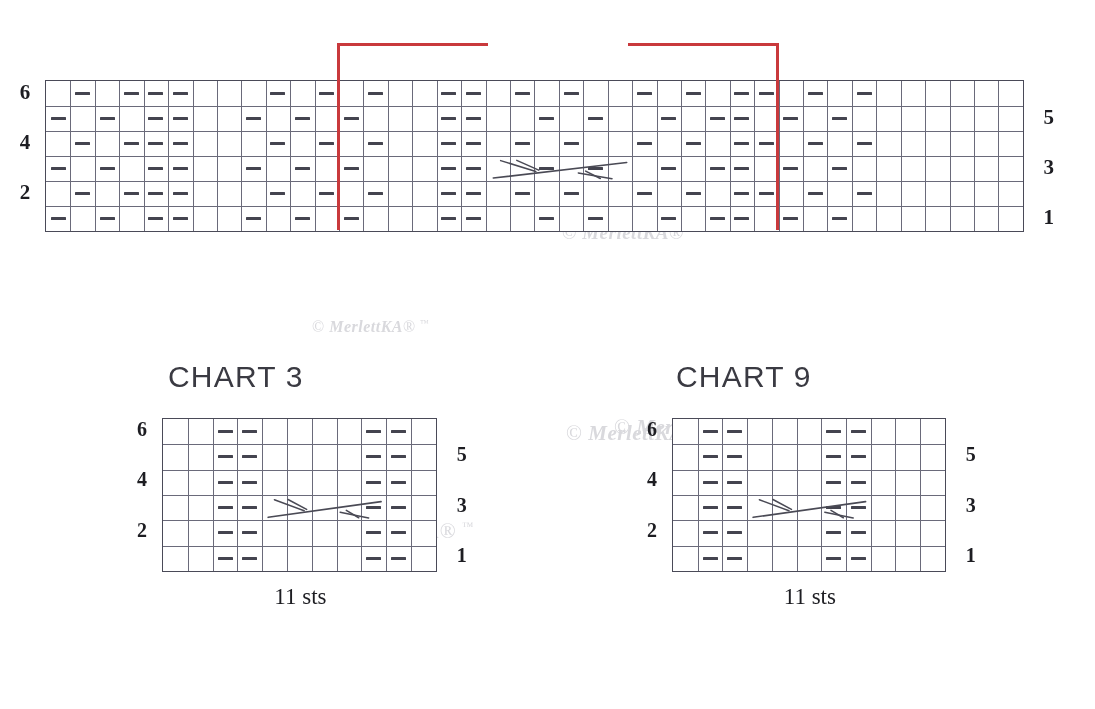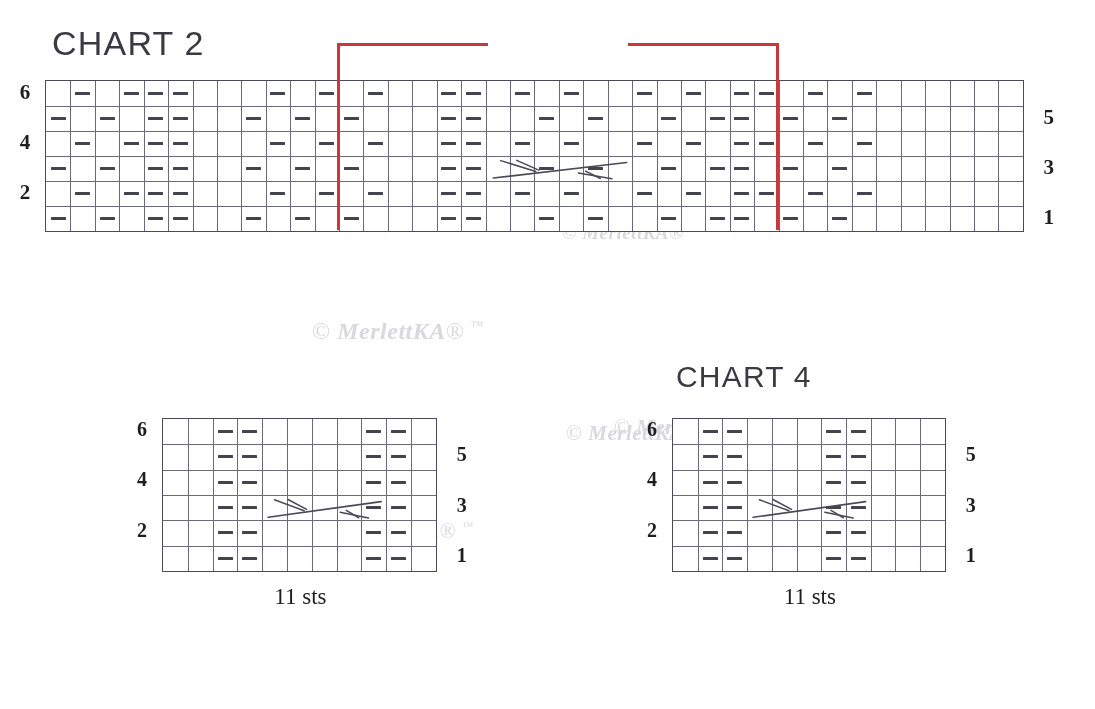--- a/index.html
+++ b/index.html
@@ -76,32 +76,32 @@
     letter-spacing:0.5px;
   }
   .watermark .reg{font-style:normal;font-weight:normal;}
   .watermark .tm{font-style:normal;font-weight:normal;font-size:0.55em;vertical-align:super;}
 </style>
 </head>
 <body>
 
 <div class="stage">
 
-  <div class="chart-title" id="title-chart2">CHART 2</div>
   <div id="chart2-area"></div>
 
+  <div class="chart-title" id="title-chart3">CHART 3</div>
   <div id="chart3-area"></div>
 
-  <div class="chart-title" id="title-chart4">CHART 4</div>
+  <div class="chart-title" id="title-chart4">CHART 9</div>
   <div id="chart4-area"></div>
 
   <div id="watermark-layer">
       <div class="watermark" style="left: 330px; top: 138px; font-size: 24px;"><span class="reg">©</span> MerlettKA<span class="reg">®</span> <span class="tm">™</span></div>
       <div class="watermark" style="left: 562px; top: 222px; font-size: 19px;"><span class="reg">©</span> MerlettKA<span class="reg">®</span> <span class="tm">™</span></div>
-      <div class="watermark" style="left: 312px; top: 318px; font-size: 24px;"><span class="reg">©</span> MerlettKA<span class="reg">®</span> <span class="tm">™</span></div>
+      <div class="watermark" style="left: 312px; top: 318px; font-size: 16px;"><span class="reg">©</span> MerlettKA<span class="reg">®</span> <span class="tm">™</span></div>
       <div class="watermark" style="left: 566px; top: 421px; font-size: 21px;"><span class="reg">©</span> MerlettKA<span class="reg">®</span> <span class="tm">™</span></div>
       <div class="watermark" style="left: 322px; top: 519px; font-size: 21px;"><span class="reg">©</span> MerlettKA<span class="reg">®</span> <span class="tm">™</span></div>
       <div class="watermark" style="left: 614px; top: 415px; font-size: 21px;"><span class="reg">©</span> MerlettKA<span class="reg">®</span> <span class="tm">™</span></div>
     </div>
 <div class="grid" style="left: 45px; top: 80px; width: 976.8px; height: 150px;">
       <div class="rowline" style="top: 25px;"></div>
       <div class="rowline" style="top: 50px;"></div>
       <div class="rowline" style="top: 75px;"></div>
       <div class="rowline" style="top: 100px;"></div>
       <div class="rowline" style="top: 125px;"></div>

